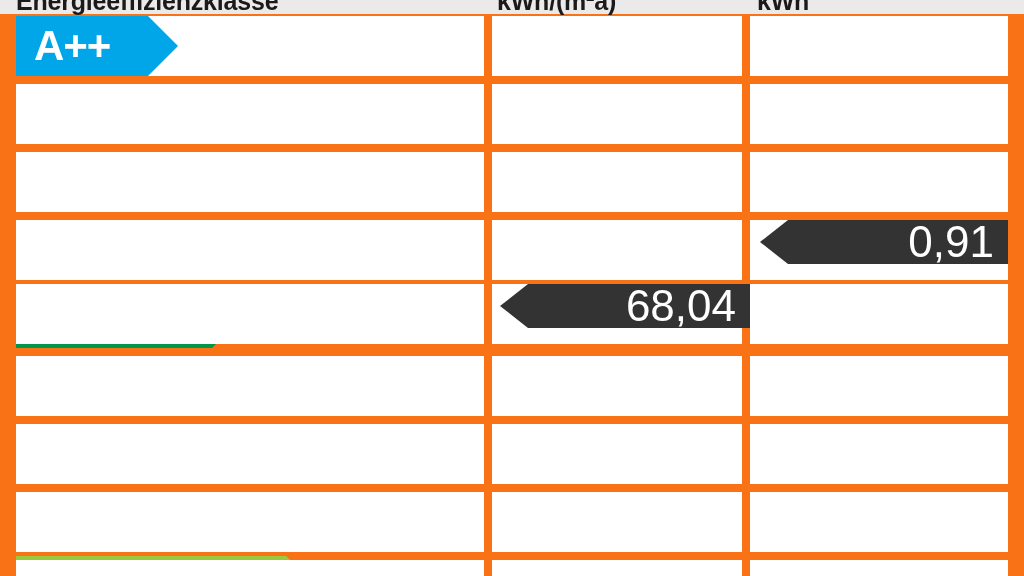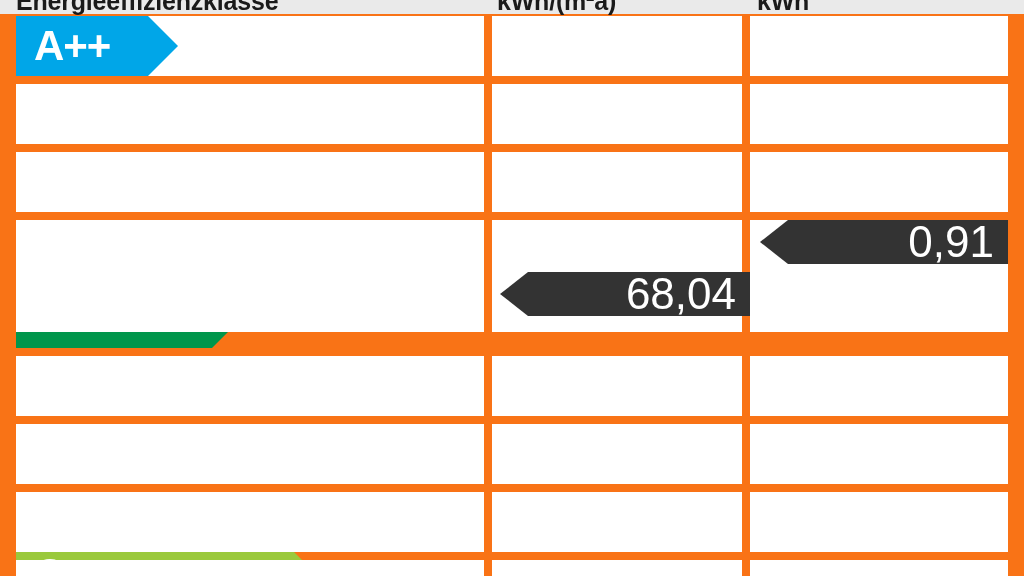--- a/index.html
+++ b/index.html
@@ -149,21 +149,21 @@
         <div class="cell cell-class"></div>
         <div class="cell cell-mid"></div>
         <div class="cell cell-right"></div>
         <div class="bar" style="top: 204px; width: 264px; background: rgb(34, 177, 76); clip-path: polygon(0px 0px, calc(100% - 30px) 0px, 100% 50%, calc(100% - 30px) 100%, 0px 100%);">
           <span class="bar-letter">B</span>
         </div>
         <div class="marker" style="left: 760px; width: 248px;">
           <span class="marker-value">0,91</span>
         </div>
       </div>
-      <div class="grid-row" style="top: 256px;">
+      <div class="grid-row" style="top: 268px;">
         <div class="cell cell-class"></div>
         <div class="cell cell-mid"></div>
         <div class="cell cell-right"></div>
         <div class="bar" style="top: 272px; width: 300px; background: rgb(154, 201, 60); clip-path: polygon(0px 0px, calc(100% - 30px) 0px, 100% 50%, calc(100% - 30px) 100%, 0px 100%);">
           <span class="bar-letter">C</span>
         </div>
         <div class="marker" style="left: 500px; width: 250px;">
           <span class="marker-value">68,04</span>
         </div>
       </div>

